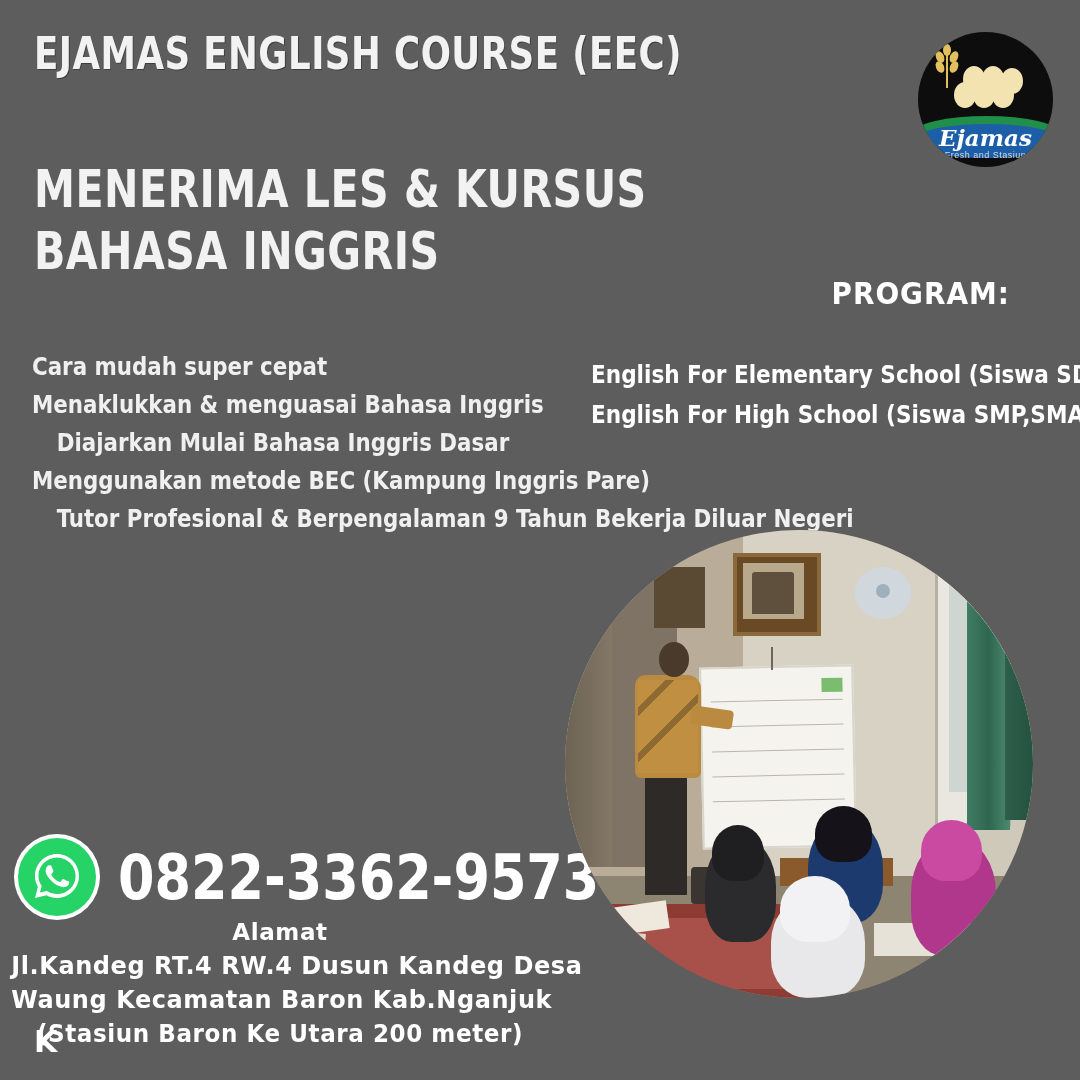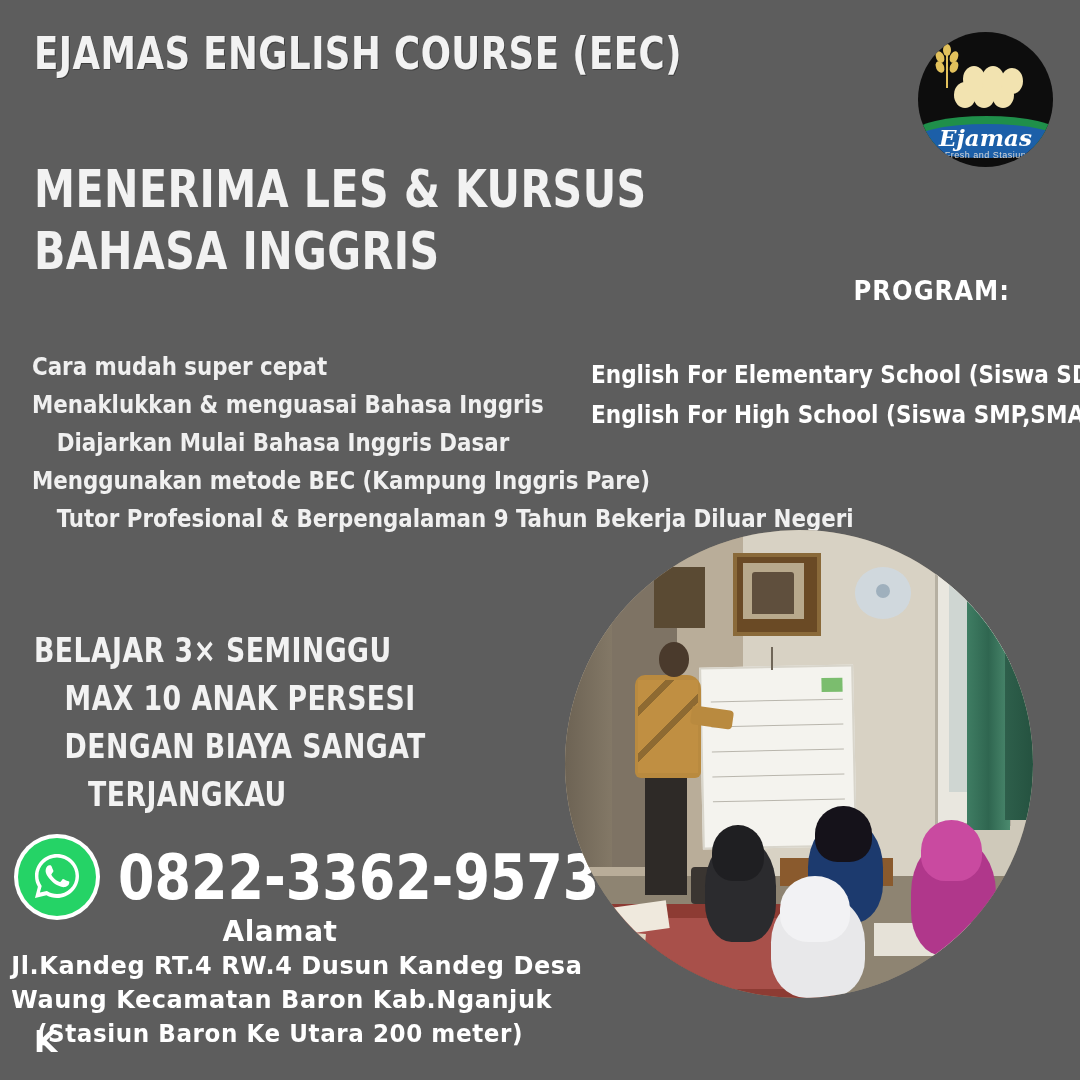--- a/index.html
+++ b/index.html
@@ -66,21 +66,21 @@
   #benefits .line { white-space: nowrap; transform: scaleX(0.95); transform-origin: left center; }
   #benefits .line.indent { padding-left: 26px; }
 
   
   #program-head {
     position: absolute;
     right: 70px;
     top: 275px;
     font-family: "DejaVu Sans Condensed", "Liberation Sans Narrow", "Liberation Sans", sans-serif;
     font-weight: bold;
-    font-size: 27px;
+    font-size: 31px;
     color: #ffffff;
     letter-spacing: 1px;
   }
   #program-list {
     position: absolute;
     right: 48px;
     top: 355px;
     text-align: center;
     width: 450px;
     color: #ffffff;
@@ -145,21 +145,21 @@
     top: 915px;
     width: 560px;
     text-align: center;
     color: #ffffff;
     font-family: "DejaVu Sans", "Liberation Sans", sans-serif;
     font-weight: bold;
     font-size: 25px;
     line-height: 34px;
     letter-spacing: 0.6px;
   }
-  #address .alabel { font-size: 28px; display: block; }
+  #address .alabel { font-size: 23px; display: block; }
   #address .aline { display: block; white-space: nowrap; transform: scaleX(0.96); }
   #address .aline.small { font-size: 24px; }
   #stray-k {
     position: absolute;
     left: 34px;
     top: 1024px;
     color: #ffffff;
     font-family: "DejaVu Sans", "Liberation Sans", sans-serif;
     font-weight: bold;
     font-size: 30px;
@@ -312,26 +312,20 @@
     <div class="line">Menggunakan metode BEC (Kampung Inggris Pare)</div>
     <div class="line indent">Tutor Profesional &amp; Berpengalaman 9 Tahun Bekerja Diluar Negeri</div>
   </div>
 
   <div id="program-head">PROGRAM:</div>
   <div id="program-list">
     <span class="pline">English For Elementary School (Siswa SD)</span>
     <span class="pline">English For High School (Siswa SMP,SMA,UMUM)</span>
   </div>
 
-  <div id="schedule">
-    <div class="sline">BELAJAR 3× SEMINGGU</div>
-    <div class="sline ind">MAX 10 ANAK PERSESI</div>
-    <div class="sline ind">DENGAN BIAYA SANGAT</div>
-    <div class="sline ind" style="padding-left:60px;">TERJANGKAU</div>
-  </div>
 
   <div id="phone-row">
     <div id="wa-icon">
       <svg width="50" height="50" viewBox="0 0 50 50">
         <path fill="#ffffff" d="M25 3C12.8 3 3 12.8 3 25c0 3.9 1 7.6 2.9 10.8L3 47l11.5-2.8C17.6 46 21.2 47 25 47c12.2 0 22-9.8 22-22S37.2 3 25 3zm0 40c-3.5 0-6.8-1-9.6-2.7l-.7-.4-6.8 1.7 1.8-6.6-.4-.7C7.4 31.4 6.4 28.3 6.4 25 6.4 14.7 14.7 6.4 25 6.4S43.6 14.7 43.6 25 35.3 43 25 43z"></path>
         <path fill="#ffffff" d="M35.6 30.1c-.6-.3-3.4-1.7-3.9-1.9-.5-.2-.9-.3-1.3.3-.4.6-1.5 1.9-1.8 2.2-.3.3-.7.4-1.3.1-.6-.3-2.4-.9-4.6-2.9-1.7-1.5-2.8-3.4-3.2-4-.3-.6 0-.9.3-1.2.3-.3.6-.7.9-1.1.3-.4.4-.6.6-1 .2-.4.1-.8 0-1.1-.2-.3-1.3-3.1-1.8-4.2-.5-1.1-.9-1-1.3-1h-1.1c-.4 0-1 .1-1.5.7-.5.6-2 2-2 4.8s2.1 5.6 2.4 6c.3.4 4.1 6.3 10 8.8 1.4.6 2.5 1 3.3 1.2 1.4.4 2.7.4 3.7.2 1.1-.2 3.4-1.4 3.9-2.7.5-1.3.5-2.5.3-2.7-.1-.2-.5-.4-1.1-.7z"></path>
       </svg>
     </div>
     <div id="phone-number">0822-3362-9573</div>
   </div>

